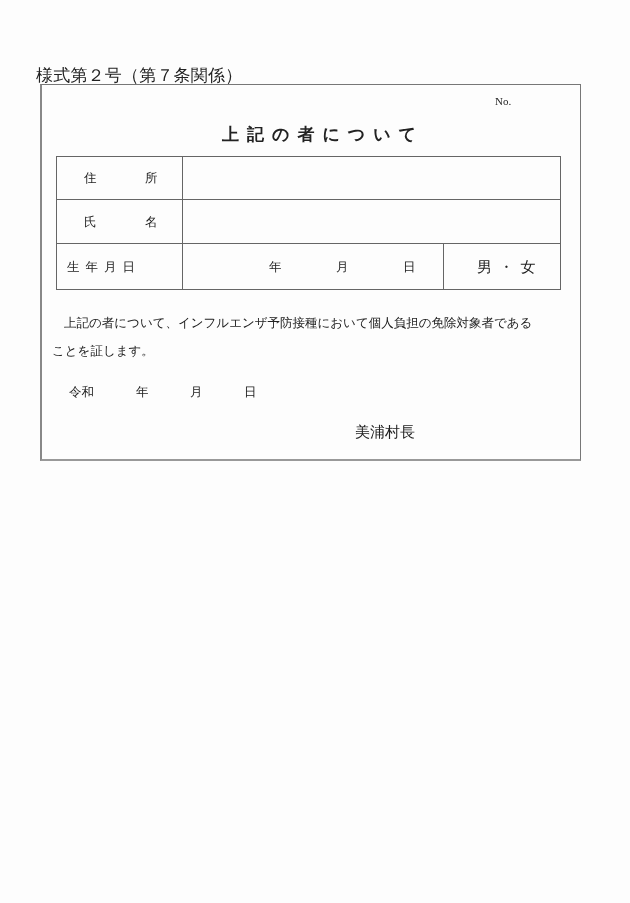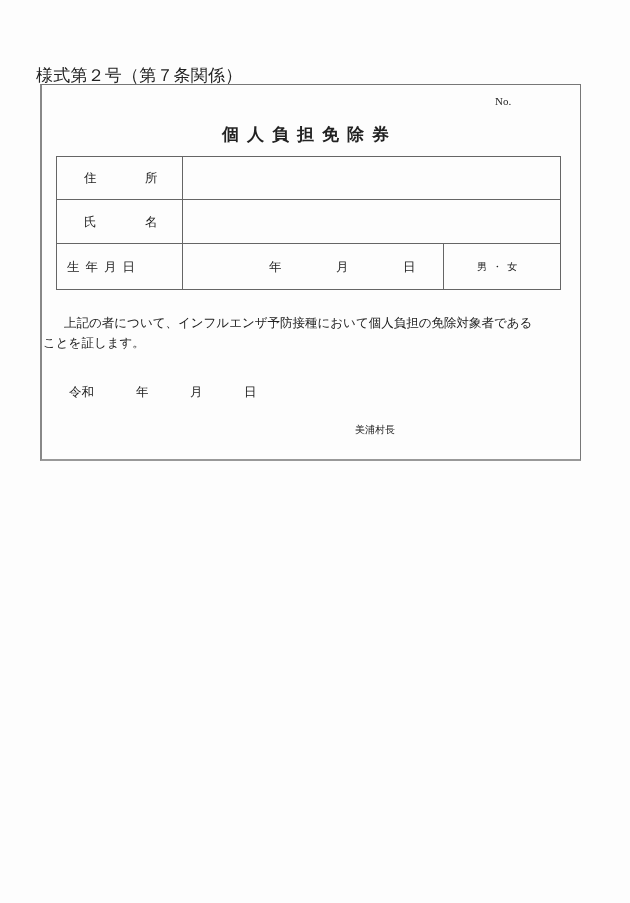--- a/index.html
+++ b/index.html
@@ -106,60 +106,60 @@
       position: absolute;
       top: 50%;
       transform: translateY(-50%);
     }
     .sex-cell {
       position: absolute;
       left: 387px;
       top: 0;
       right: 0;
       height: 100%;
-      font-size: 10px;
+      font-size: 15px;
     }
     .body-text {
       position: absolute;
       left: 48px;
       top: 313px;
       width: 530px;
       font-size: 12.5px;
       line-height: 20px;
     }
     .body-text p {
       margin: 0 0 8px 0;
     }
-    .body-text .p1 { text-indent: 21px; margin-left: -5px; margin-bottom: 0; }
-    .body-text .p1-cont { margin-left: -5px; margin-bottom: 16px; }
+    .body-text .p1 { text-indent: 21px; margin-left: -5px; margin-bottom: 8px; }
+    .body-text .p1-cont { margin-left: -5px; margin-bottom: 16px; padding-left: 9px; }
     .body-text .p2 { text-indent: 21px; margin-left: -5px; margin-top: 0; }
     .date-line {
       position: absolute;
       top: 384px;
       font-size: 12.5px;
       white-space: nowrap;
     }
     .mayor {
       position: absolute;
       left: 355px;
       top: 423px;
-      font-size: 10px;
+      font-size: 15px;
       white-space: nowrap;
     }
   </style>
 </head>
 <body>
 
 <div class="form-number">様式第２号（第７条関係）</div>
 
 <div class="outer-box"></div>
 
 <div class="no-label">No.</div>
 
-<div class="doc-title">個人負担免除券</div>
+<div class="doc-title">上記の者について</div>
 
 <div class="info-table">
   <div class="row row-address">
     <div class="label-cell">
       <span style="left:27px;">住</span>
       <span style="left:88px;">所</span>
     </div>
     <div class="value-cell"></div>
   </div>
 

